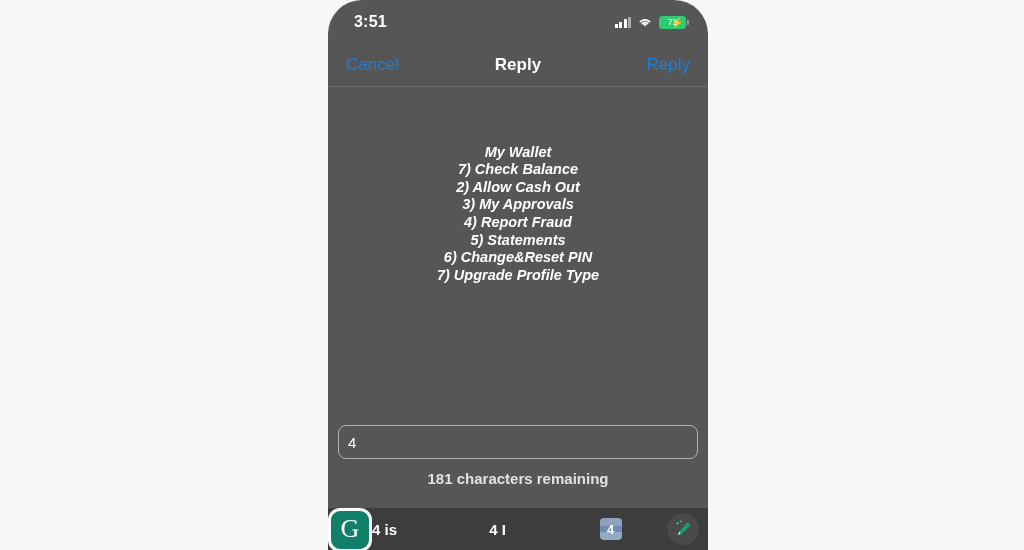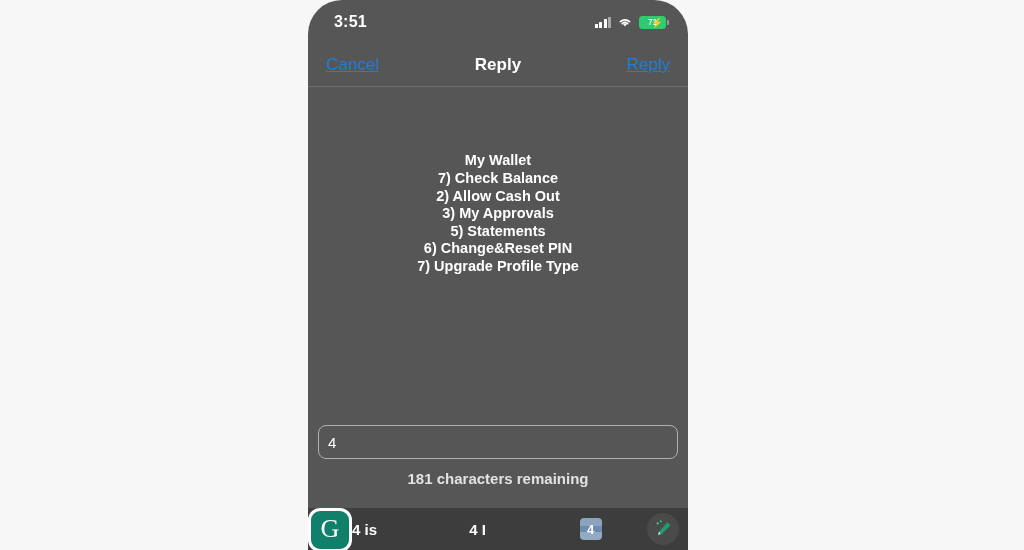--- a/index.html
+++ b/index.html
@@ -11,21 +11,21 @@
     height: 550px;
     background: #f7f7f7;
     font-family: "Liberation Sans", sans-serif;
     overflow: hidden;
     position: relative;
   }
 
   
   .phone {
     position: absolute;
-    left: 308px;
+    left: 328px;
     top: 0;
     width: 380px;
     height: 550px;
     background: #565656;
     border-top-left-radius: 34px;
     border-top-right-radius: 34px;
     overflow: hidden;
     display: flex;
     flex-direction: column;
   }
@@ -120,41 +120,41 @@
   }
   .nav-btn {
     font-size: 17px;
     color: #1f7ddb;
     background: none;
     border: none;
     padding: 0;
     cursor: pointer;
     font-family: inherit;
     white-space: nowrap;
-    text-decoration: underline;
   }
   .nav-title {
     position: absolute;
     left: 0; right: 0;
     text-align: center;
     font-size: 17px;
     font-weight: bold;
     color: #ffffff;
     pointer-events: none;
   }
 
   
   .message-area {
     flex: 1 1 auto;
     display: flex;
     align-items: center;
     justify-content: center;
     padding: 0 0;
     box-sizing: border-box;
     position: relative;
+    font-style: italic;
   }
   .message-body {
     width: 100%;
     text-align: center;
     color: #ffffff;
     font-size: 14.5px;
     font-weight: bold;
     line-height: 17.6px;
     transform: translateY(-42px);
   }
@@ -289,20 +289,21 @@
     <div class="nav-title">Reply</div>
     <button class="nav-btn">Reply</button>
   </div>
 
   <div class="message-area">
     <div class="message-body">
       <span class="line">My Wallet</span>
       <span class="line">7) Check Balance</span>
       <span class="line">2) Allow Cash Out</span>
       <span class="line">3) My Approvals</span>
+      <span class="line">4) Report Fraud</span>
       <span class="line">5) Statements</span>
       <span class="line">6) Change&amp;Reset PIN</span>
       <span class="line">7) Upgrade Profile Type</span>
     </div>
   </div>
 
   <div class="input-area">
     <input class="text-input" type="text" value="4" style="">
     <div class="char-counter">181 characters remaining</div>
   </div>

